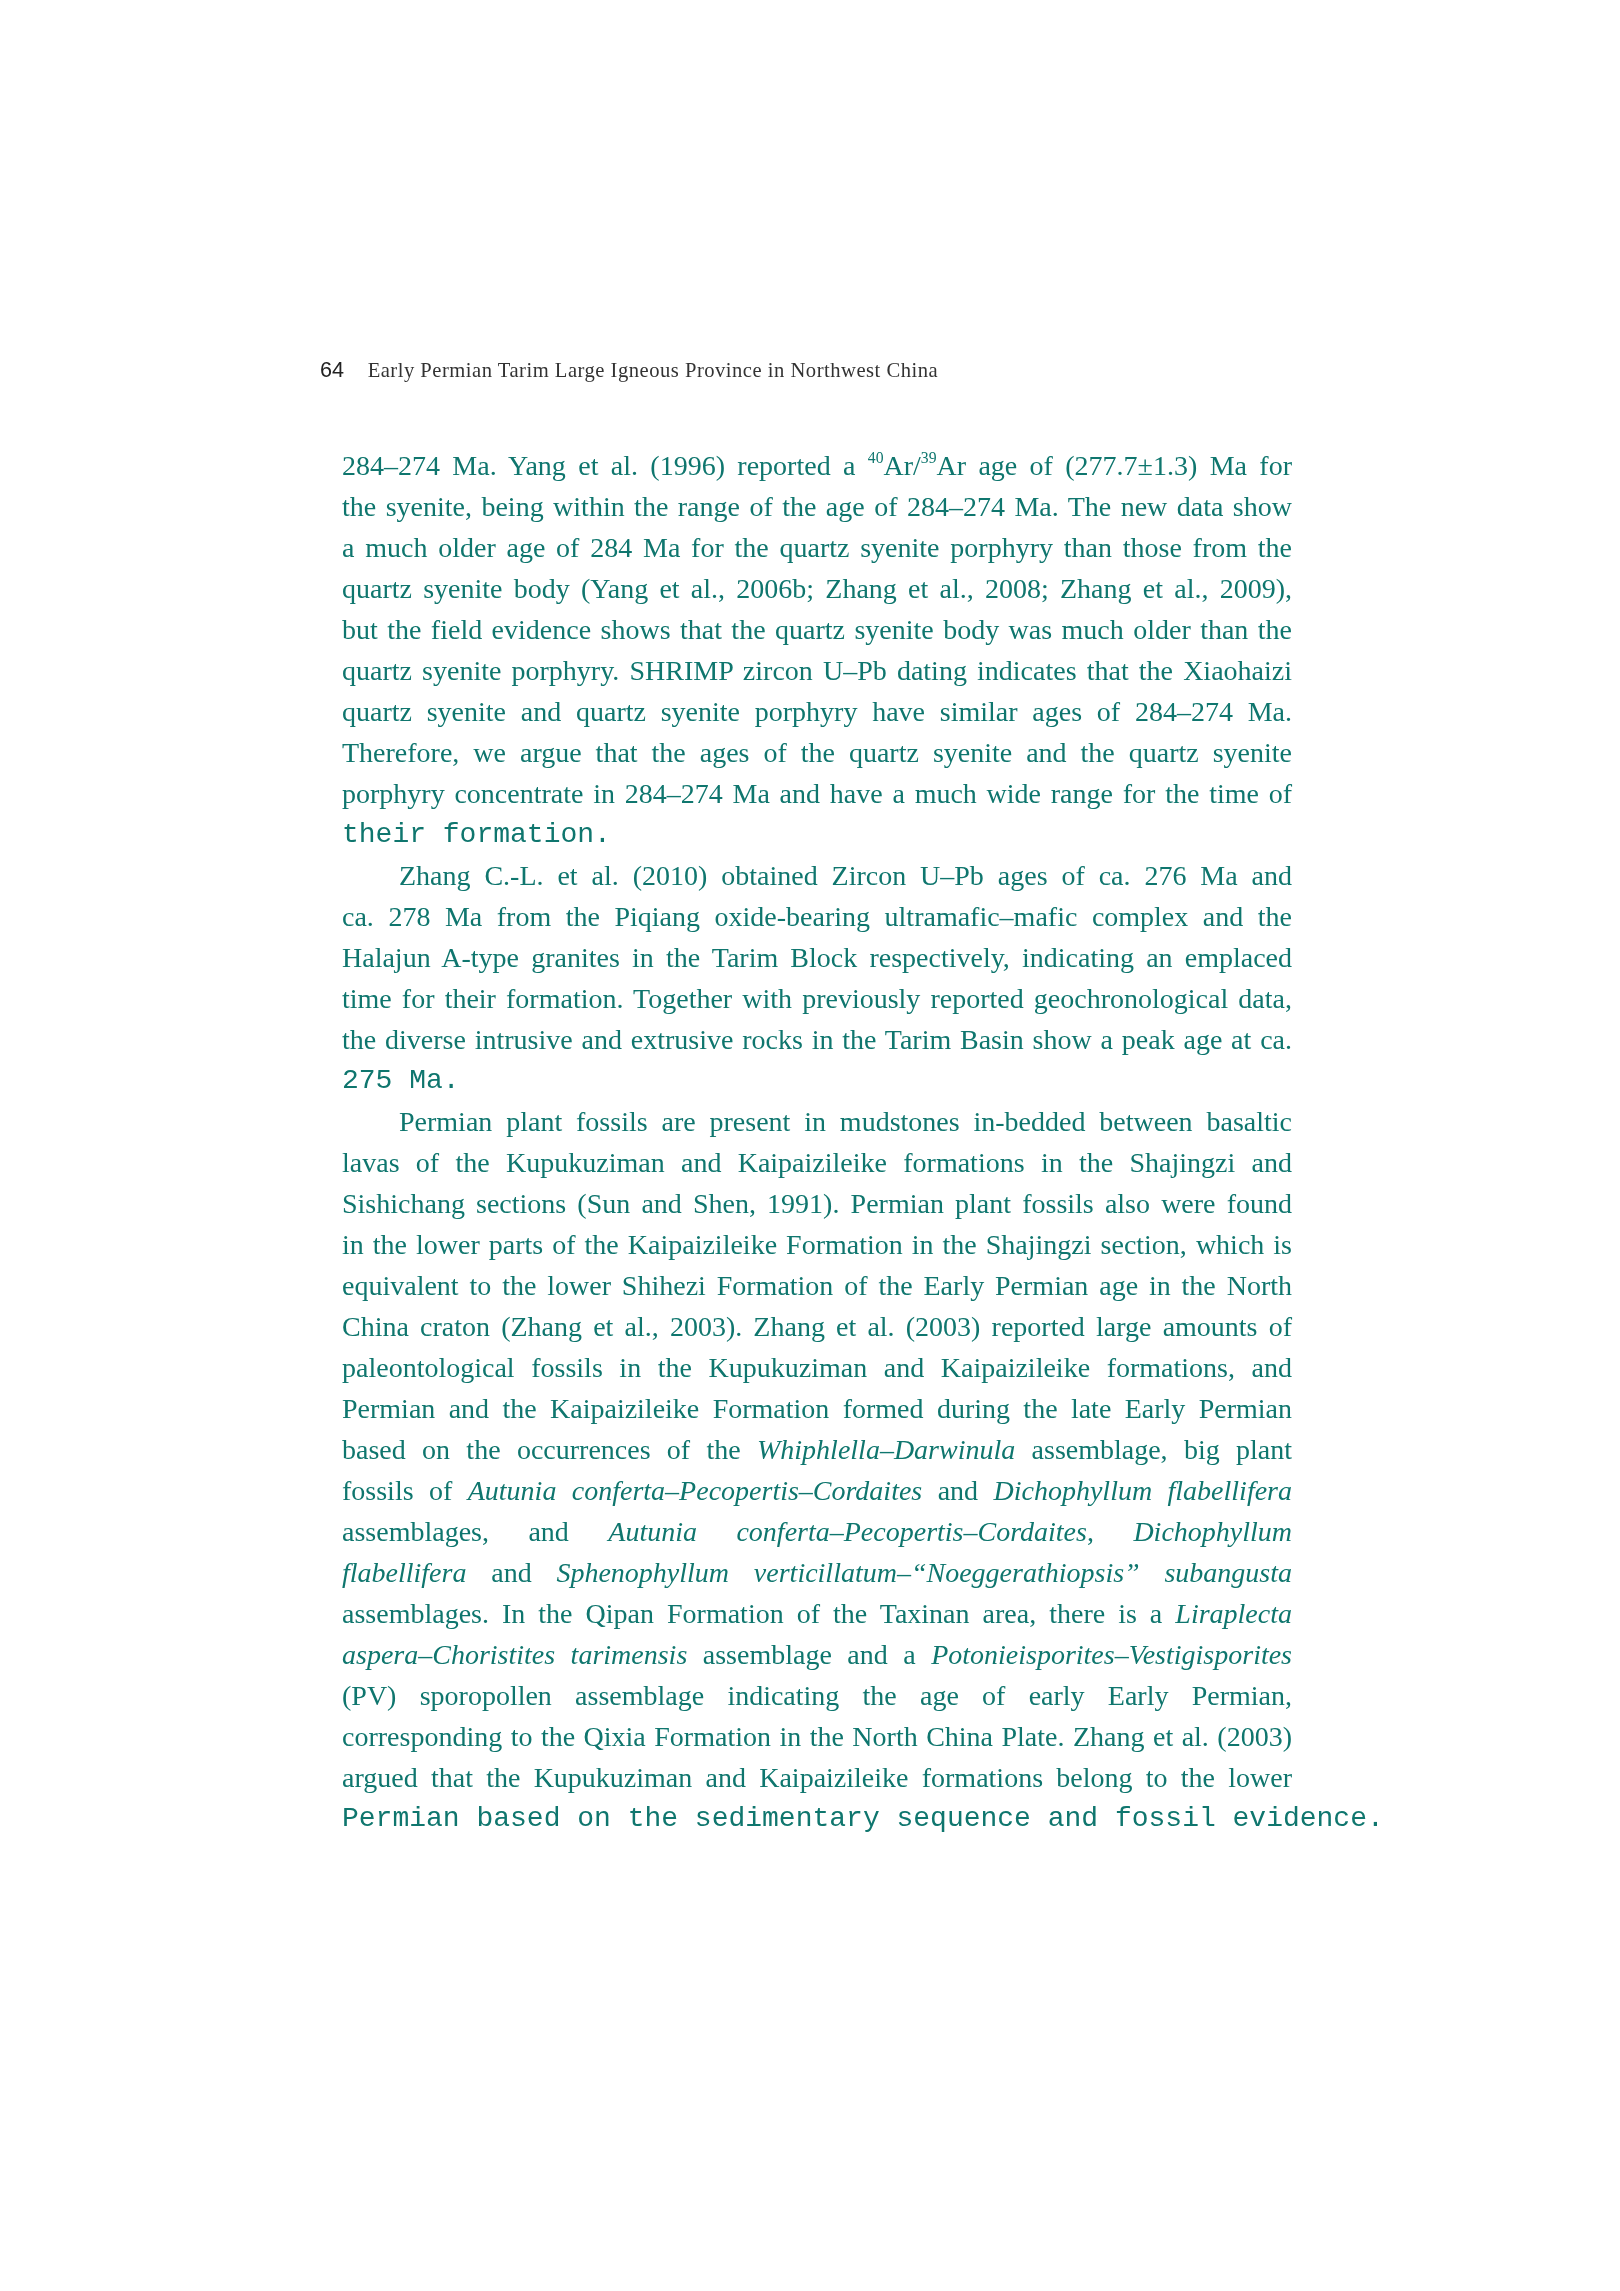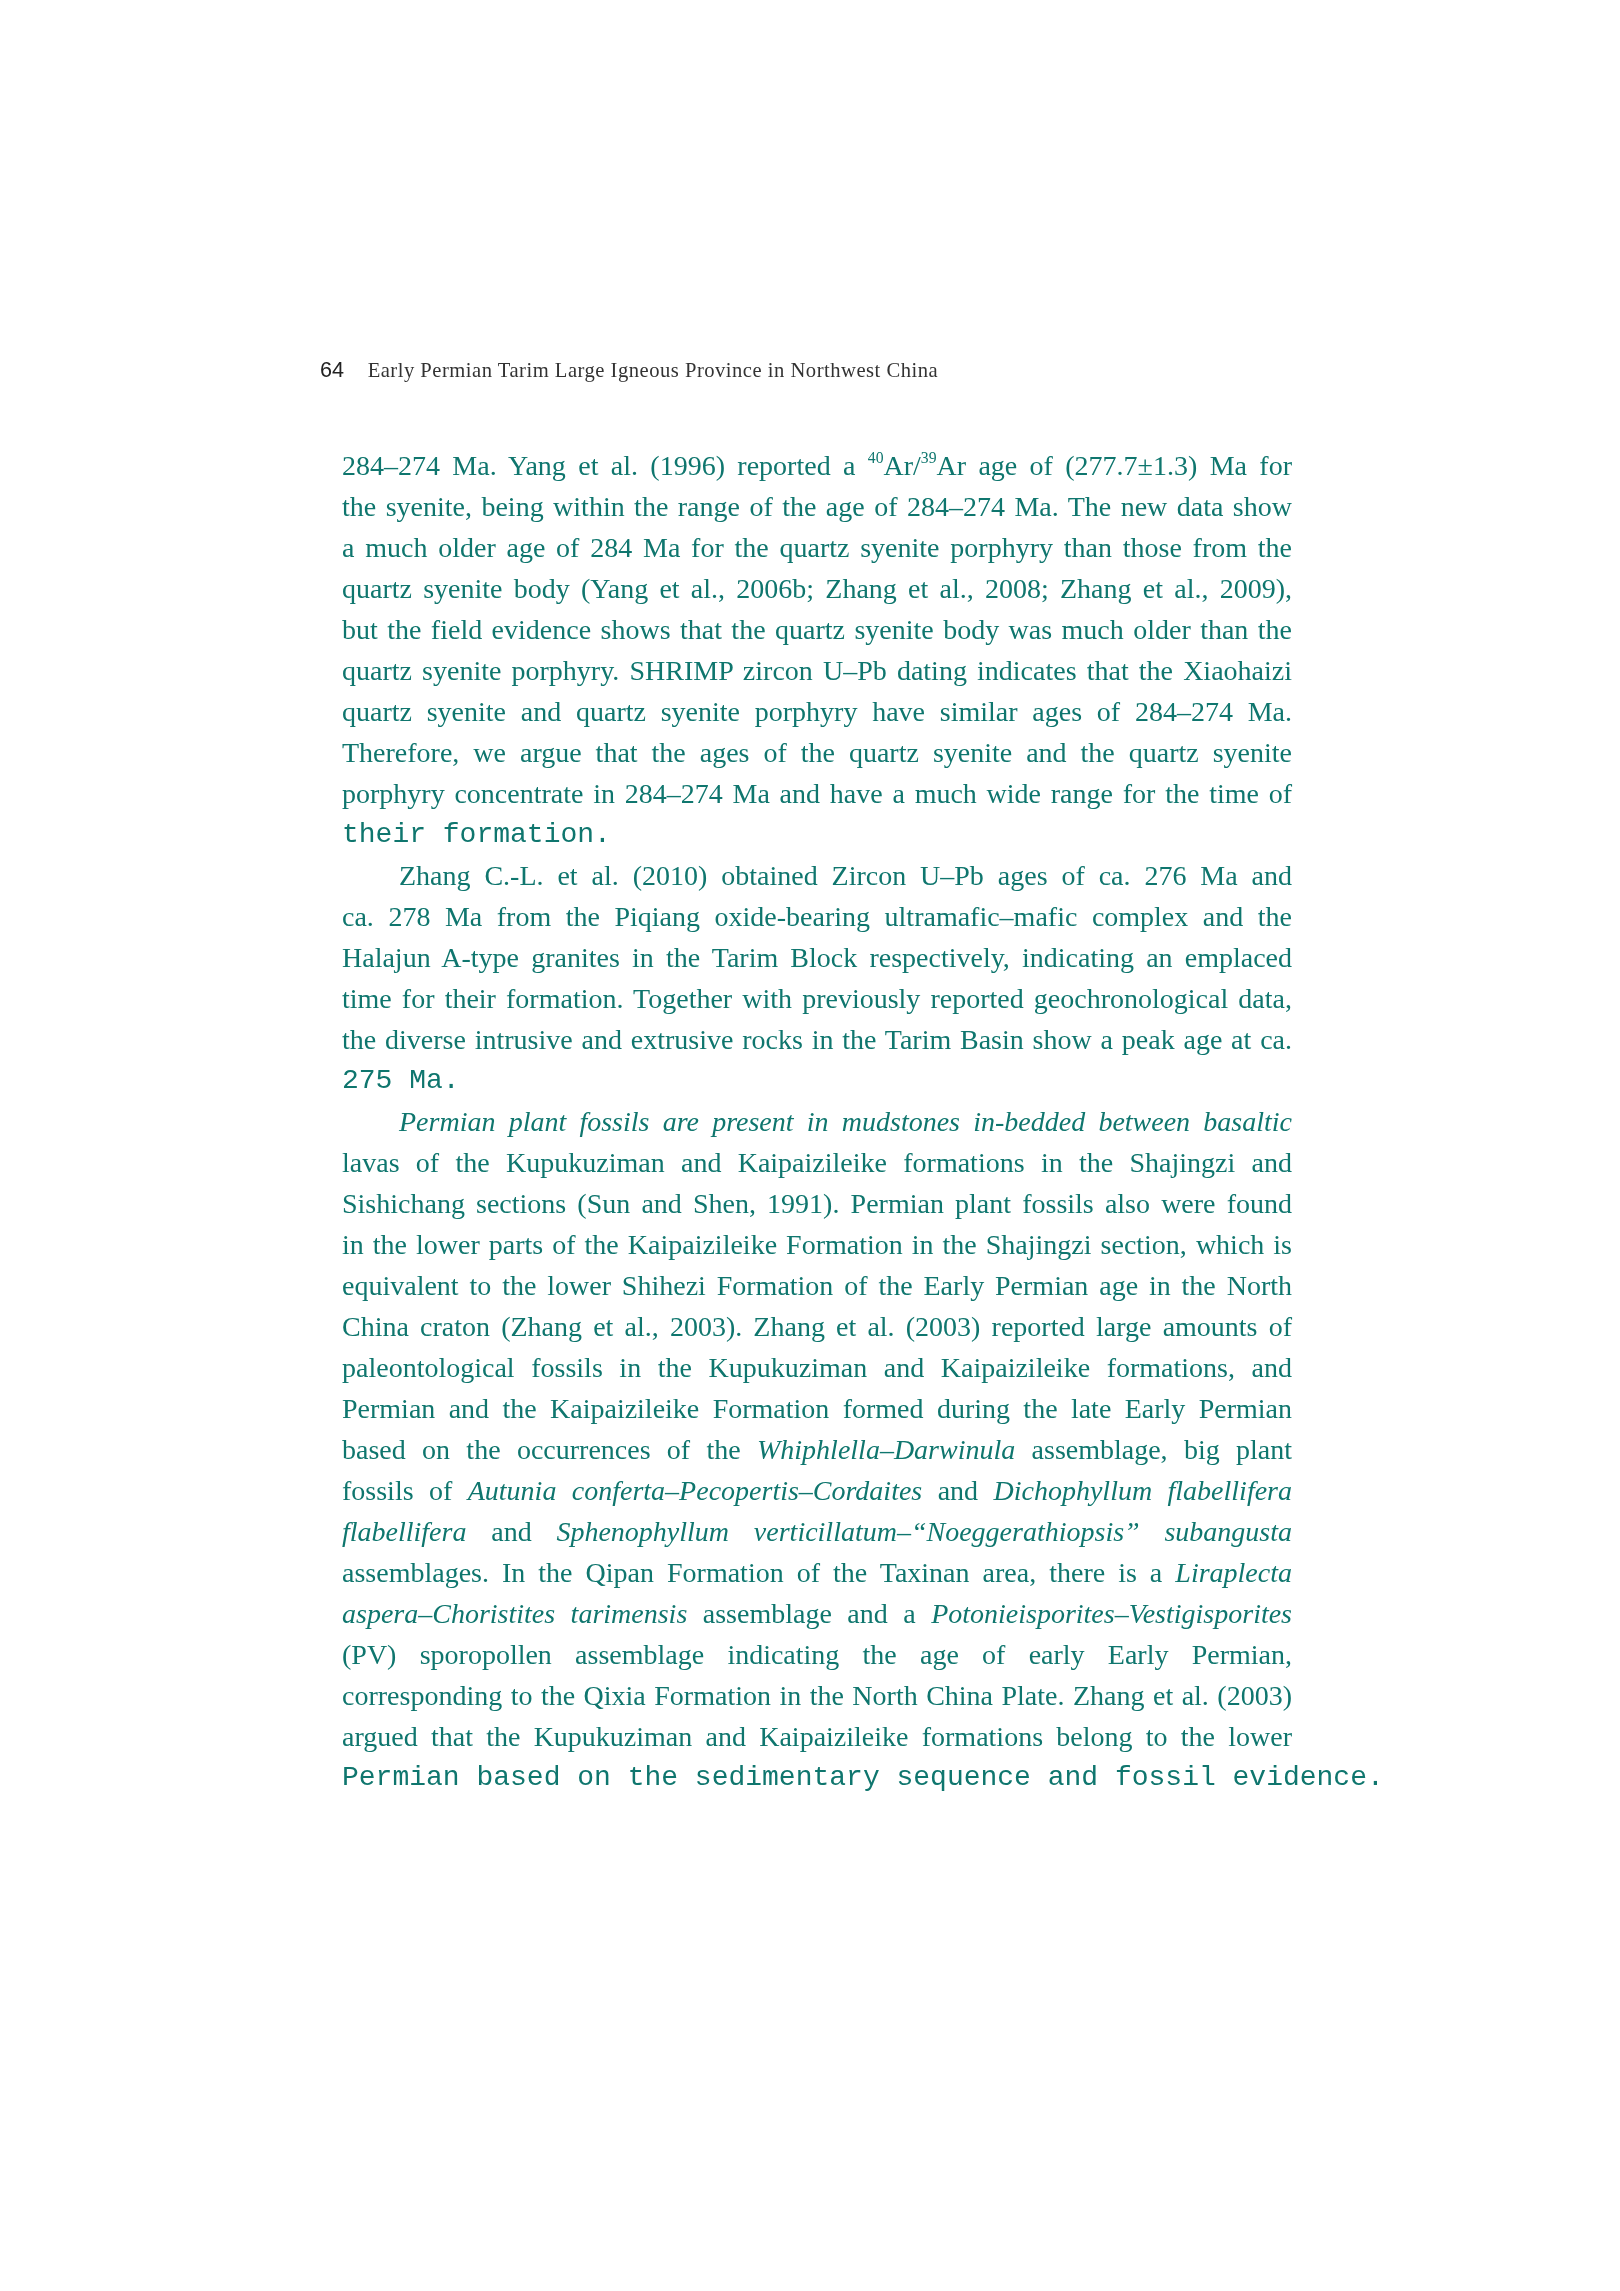--- a/index.html
+++ b/index.html
@@ -47,30 +47,31 @@
     </p>
     <p>
       <span class="line" style="padding-left: 57px;"><span>Zhang C.-L. et al. (2010) obtained Zircon U–Pb ages of ca. 276 Ma and</span></span>
       <span class="line"><span>ca. 278 Ma from the Piqiang oxide-bearing ultramafic–mafic complex and the</span></span>
       <span class="line"><span>Halajun A-type granites in the Tarim Block respectively, indicating an emplaced</span></span>
       <span class="line"><span>time for their formation. Together with previously reported geochronological data,</span></span>
       <span class="line"><span>the diverse intrusive and extrusive rocks in the Tarim Basin show a peak age at ca.</span></span>
       <span class="line last"><span>275 Ma.</span></span>
     </p>
     <p>
-      <span class="line" style="padding-left: 57px; font-style: italic;"><span>Permian plant fossils are present in mudstones in-bedded between basaltic</span></span>
+      <span class="line" style="padding-left: 57px;"><span>Permian plant fossils are present in mudstones in-bedded between basaltic</span></span>
       <span class="line"><span>lavas of the Kupukuziman and Kaipaizileike formations in the Shajingzi and</span></span>
       <span class="line"><span>Sishichang sections (Sun and Shen, 1991). Permian plant fossils also were found</span></span>
       <span class="line"><span>in the lower parts of the Kaipaizileike Formation in the Shajingzi section, which is</span></span>
       <span class="line"><span>equivalent to the lower Shihezi Formation of the Early Permian age in the North</span></span>
       <span class="line"><span>China craton (Zhang et al., 2003). Zhang et al. (2003) reported large amounts of</span></span>
       <span class="line"><span>paleontological fossils in the Kupukuziman and Kaipaizileike formations, and</span></span>
       <span class="line"><span>Permian and the Kaipaizileike Formation formed during the late Early Permian</span></span>
       <span class="line"><span>based on the occurrences of the </span><i>Whiphlella–Darwinula</i><span> assemblage, big plant</span></span>
       <span class="line"><span>fossils of </span><i>Autunia conferta–Pecopertis–Cordaites</i><span> and </span><i>Dichophyllum flabellifera</i></span>
+      <span class="line"><span>assemblages, and </span><i>Autunia conferta–Pecopertis–Cordaites</i><span>, </span><i>Dichophyllum</i></span>
       <span class="line"><i>flabellifera</i><span> and </span><i>Sphenophyllum verticillatum–“Noeggerathiopsis” subangusta</i></span>
       <span class="line"><span>assemblages. In the Qipan Formation of the Taxinan area, there is a </span><i>Liraplecta</i></span>
       <span class="line"><i>aspera–Choristites tarimensis</i><span> assemblage and a </span><i>Potonieisporites–Vestigisporites</i></span>
       <span class="line"><span>(PV) sporopollen assemblage indicating the age of early Early Permian,</span></span>
       <span class="line"><span>corresponding to the Qixia Formation in the North China Plate. Zhang et al. (2003)</span></span>
       <span class="line"><span>argued that the Kupukuziman and Kaipaizileike formations belong to the lower</span></span>
       <span class="line last"><span>Permian based on the sedimentary sequence and fossil evidence.</span></span>
     </p>
   </div>
 

